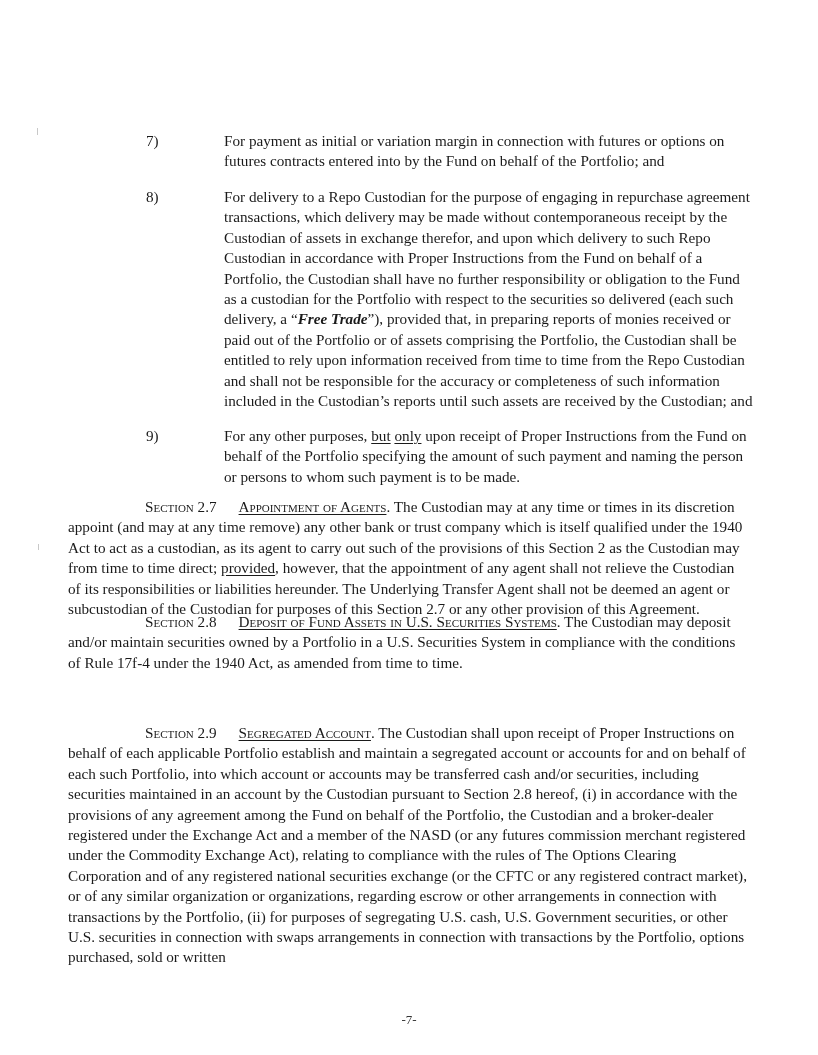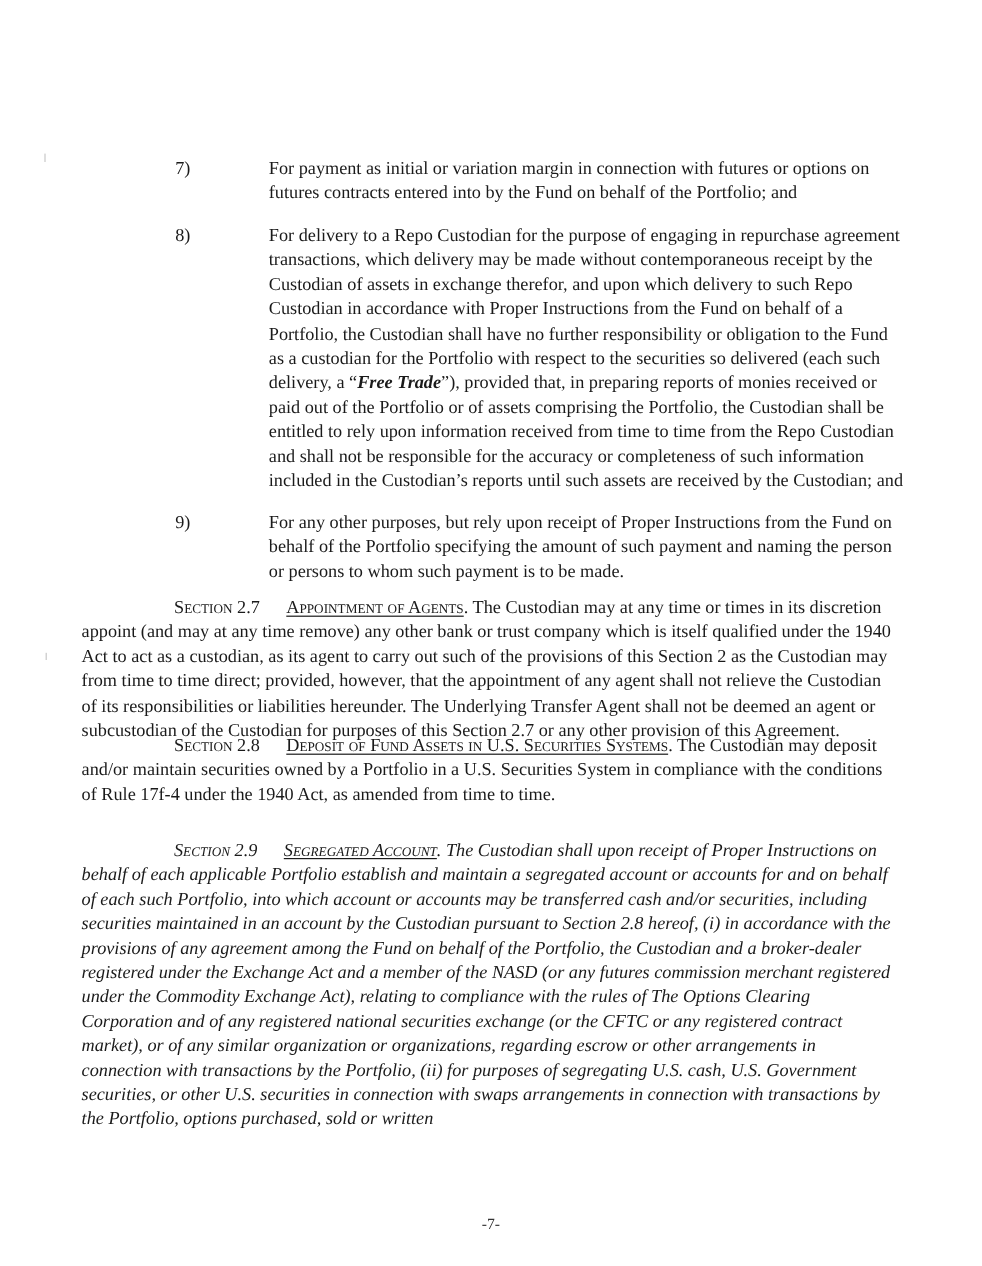--- a/index.html
+++ b/index.html
@@ -12,21 +12,21 @@
     .item {
       position: absolute; left: 146px; width: 610px;
     }
     .item .num { position: absolute; left: 0; top: 0; }
     .item .body { margin-left: 78px; }
     .para {
       position: absolute; left: 68px; width: 680px; text-indent: 77px;
     }
     .sec-label { font-variant: small-caps; }
     .sec-title { font-variant: small-caps; text-decoration: underline; text-underline-offset: 2px; text-align: right; }
-    .u { text-underline-offset: 2px; }
+    .u { text-decoration: underline; text-underline-offset: 2px; }
     .bi { font-weight: bold; font-style: italic; }
     .gap { display: inline-block; width: 22px; }
     .footer {
       position: absolute; top: 1010px; left: 0; width: 818px; text-align: center;
       font-size: 13px; color: #333;
     }
     .speck { position: absolute; width: 1px; background: #c8c8c8; }
   </style>
 </head>
 <body>
@@ -41,29 +41,29 @@
     <div class="body">For payment as initial or variation margin in connection with futures or options on futures contracts entered into by the Fund on behalf of the Portfolio; and</div>
   </div>
 
   <div class="item" style="top:187px;">
     <span class="num">8)</span>
     <div class="body"><span>For delivery to a Repo Custodian for the purpose of engaging in repurchase agreement transactions, which delivery may be made without contemporaneous receipt by the Custodian of assets in exchange therefor, and upon which delivery to such Repo Custodian in accordance with Proper Instructions from the Fund on behalf of a Portfolio, the Custodian shall have no further responsibility or obligation to the Fund as a custodian for the Portfolio with respect to the securities so delivered (each such delivery, a “</span><span class="bi">Free Trade</span><span>”), provided that,  in preparing reports of monies received or paid out of the Portfolio or of assets comprising the Portfolio, the Custodian shall be entitled to rely upon information received from time to time from the Repo Custodian and shall not be responsible for the accuracy or completeness of such information included in the Custodian’s reports until such assets are received by the Custodian; and</span></div>
   </div>
 
   <div class="item" style="top:426px;">
     <span class="num">9)</span>
-    <div class="body"><span>For any other purposes, </span><span class="u">but</span><span> </span><span class="u">rely</span><span> upon receipt of Proper Instructions from the Fund on behalf of the Portfolio specifying the amount of such payment and naming the person or persons to whom such payment is to be made.</span></div>
+    <div class="body"><span>For any other purposes, </span><span class="u">but</span><span> </span><span class="u">only</span><span> upon receipt of Proper Instructions from the Fund on behalf of the Portfolio specifying the amount of such payment and naming the person or persons to whom such payment is to be made.</span></div>
   </div>
 
   <div class="para" style="top:497px;">
     <span class="sec-label">Section 2.7</span><span class="gap"></span><span class="sec-title">Appointment of Agents</span><span>.  The Custodian may at any time or times in its discretion appoint (and may at any time remove) any other bank or trust company which is itself qualified under the 1940 Act to act as a custodian, as its agent to carry out such of the provisions of this Section 2 as the Custodian may from time to time direct; </span><span class="u">provided</span><span>, however, that the appointment of any agent shall not relieve the Custodian of its responsibilities or liabilities hereunder.  The Underlying Transfer Agent shall not be deemed an agent or subcustodian of the Custodian for purposes of this Section 2.7 or any other provision of this Agreement.</span>
   </div>
 
   <div class="para" style="top:612px;">
     <span class="sec-label">Section 2.8</span><span class="gap"></span><span class="sec-title">Deposit of Fund Assets in U.S. Securities Systems</span><span>.  The Custodian may deposit and/or maintain securities owned by a Portfolio in a U.S. Securities System in compliance with the conditions of Rule 17f-4 under the 1940 Act, as amended from time to time.</span>
   </div>
 
-  <div class="para" style="top:699px;font-style:italic;">
+  <div class="para" style="top:723px;">
     <span class="sec-label">Section 2.9</span><span class="gap"></span><span class="sec-title">Segregated Account</span><span>.  The Custodian shall upon receipt of Proper Instructions on behalf of each applicable Portfolio establish and maintain a segregated account or accounts for and on behalf of each such Portfolio, into which account or accounts may be transferred cash and/or securities, including securities maintained in an account by the Custodian pursuant to Section 2.8 hereof, (i) in accordance with the provisions of any agreement among the Fund on behalf of the Portfolio, the Custodian and a broker-dealer registered under the Exchange Act and a member of the NASD (or any futures commission merchant registered under the Commodity Exchange Act), relating to compliance with the rules of The Options Clearing Corporation and of any registered national securities exchange (or the CFTC or any registered contract market), or of any similar organization or organizations, regarding escrow or other arrangements in connection with transactions by the Portfolio, (ii) for purposes of segregating U.S. cash, U.S. Government securities, or other U.S. securities in connection with swaps arrangements in connection with transactions by the Portfolio, options purchased, sold or written</span>
   </div>
 
   <div class="footer">-7-</div>
 </div>
 
 </body></html>

